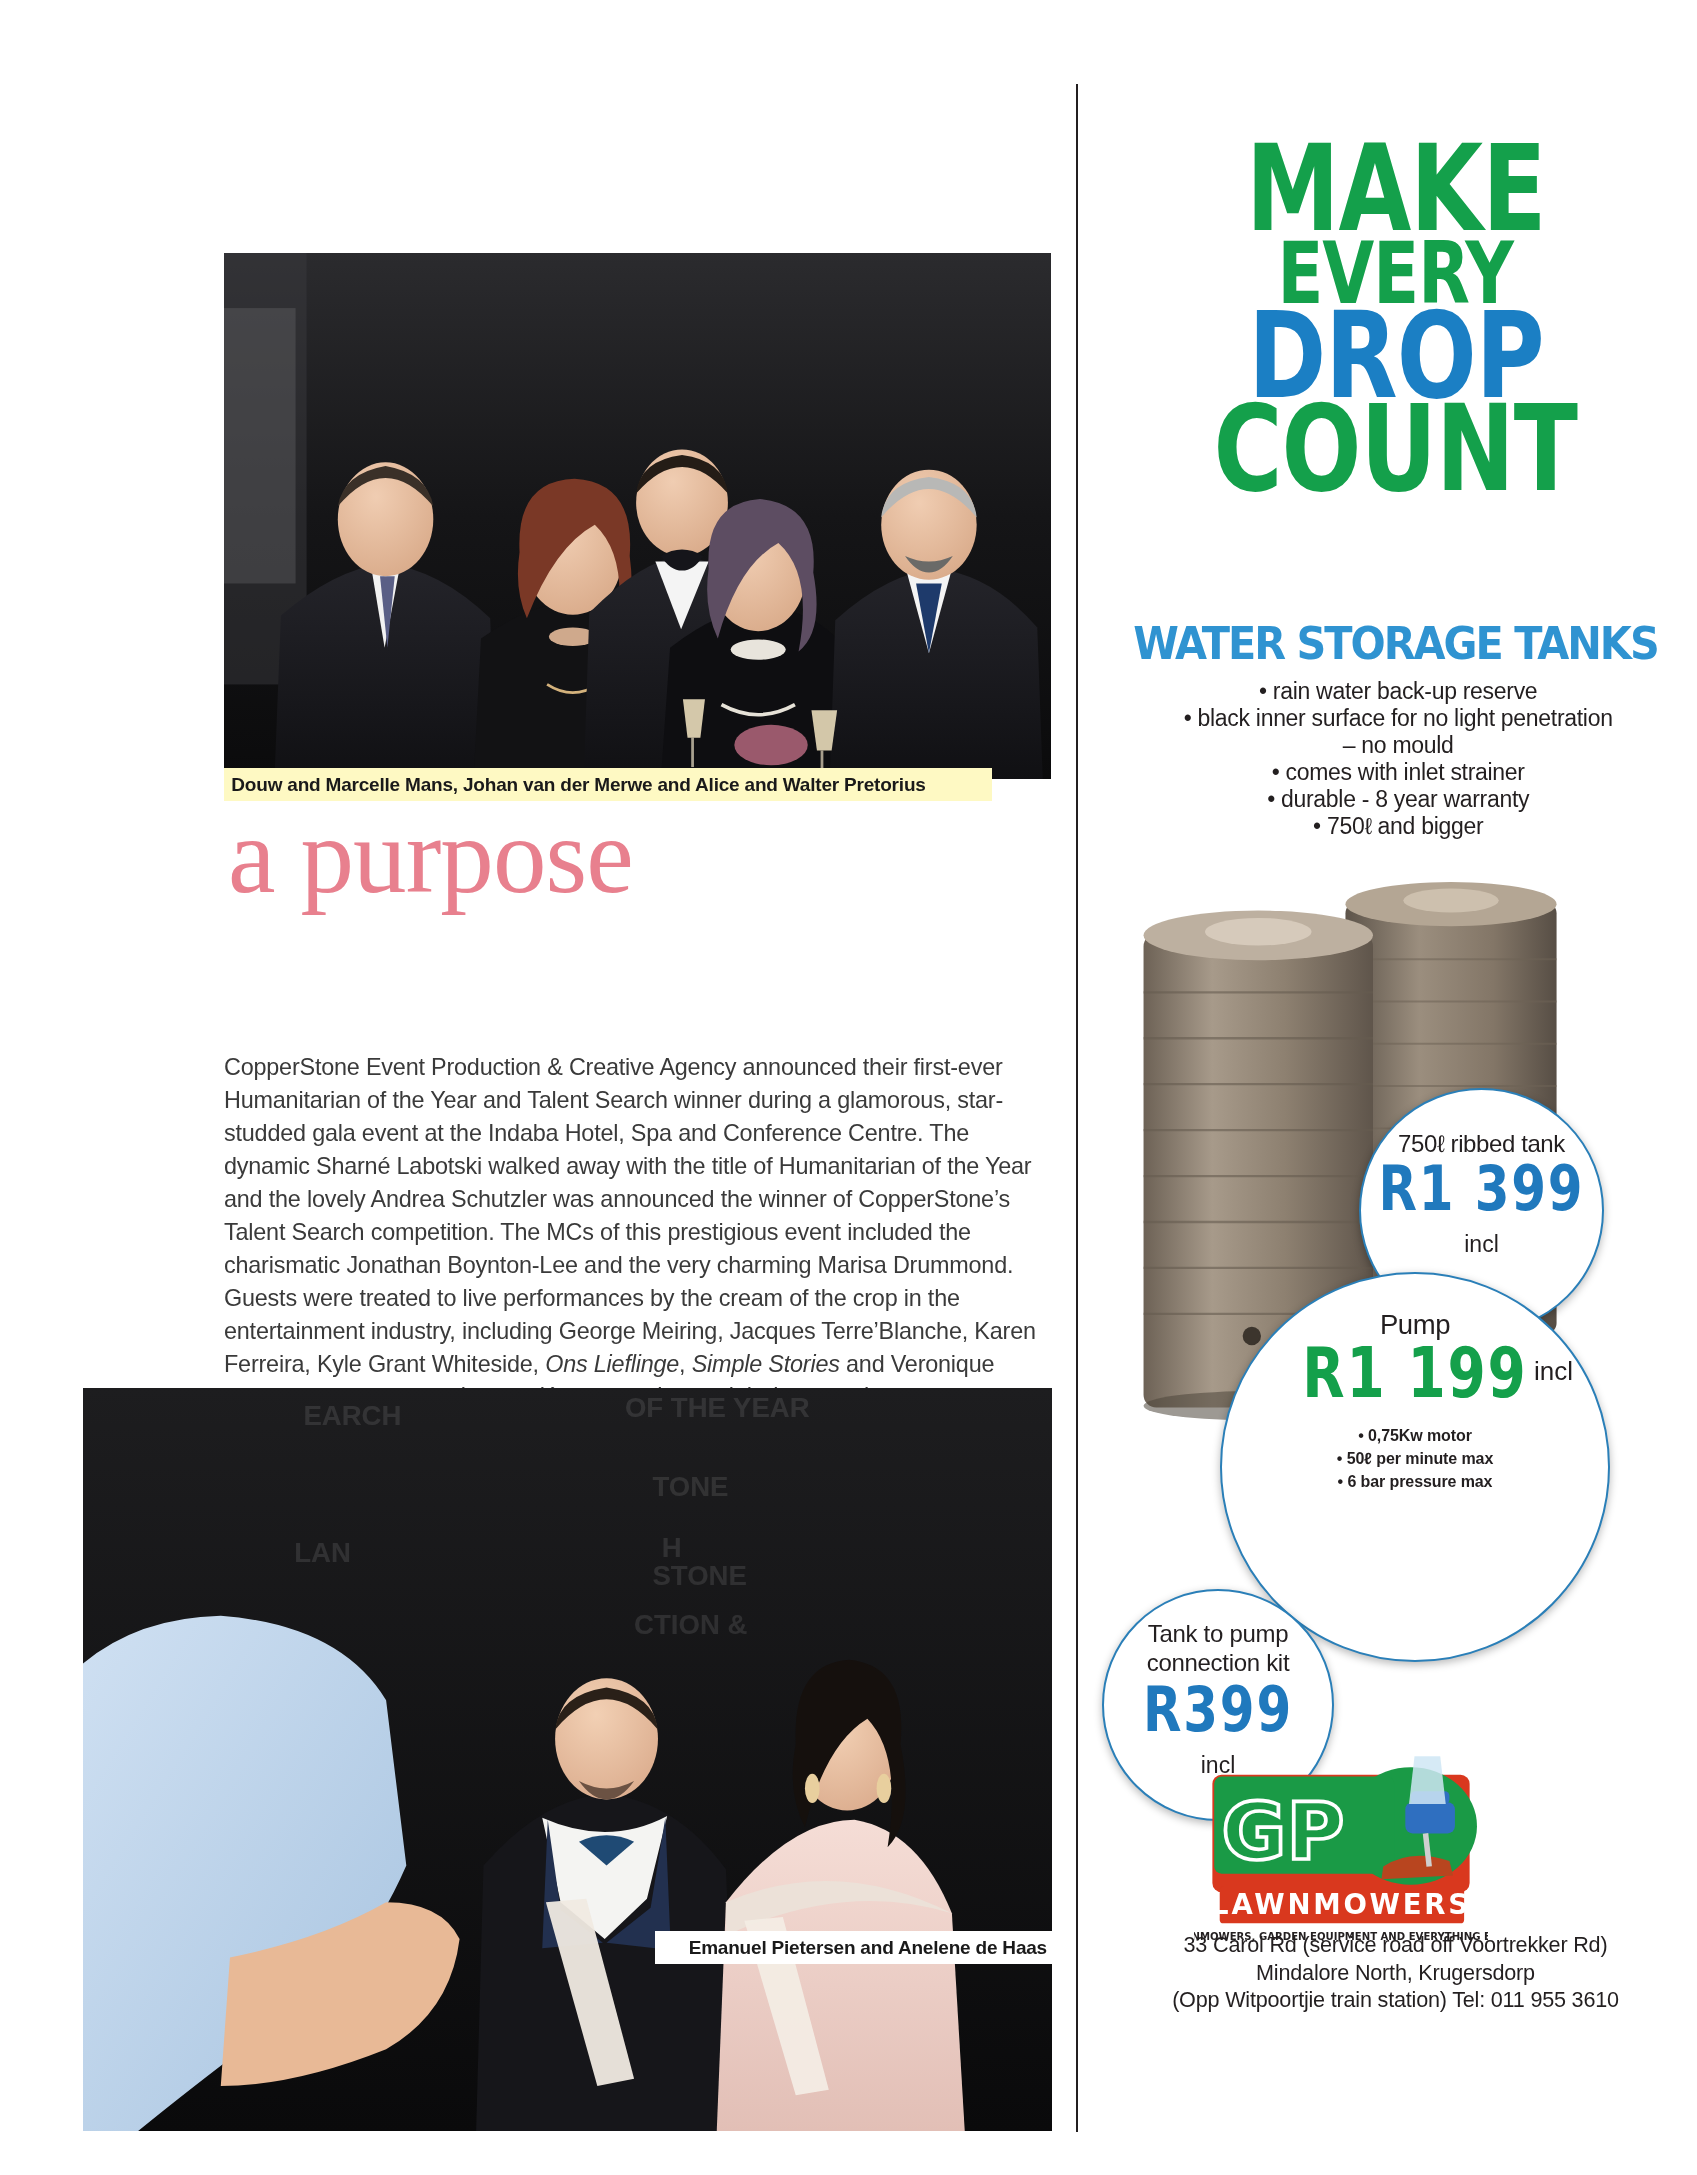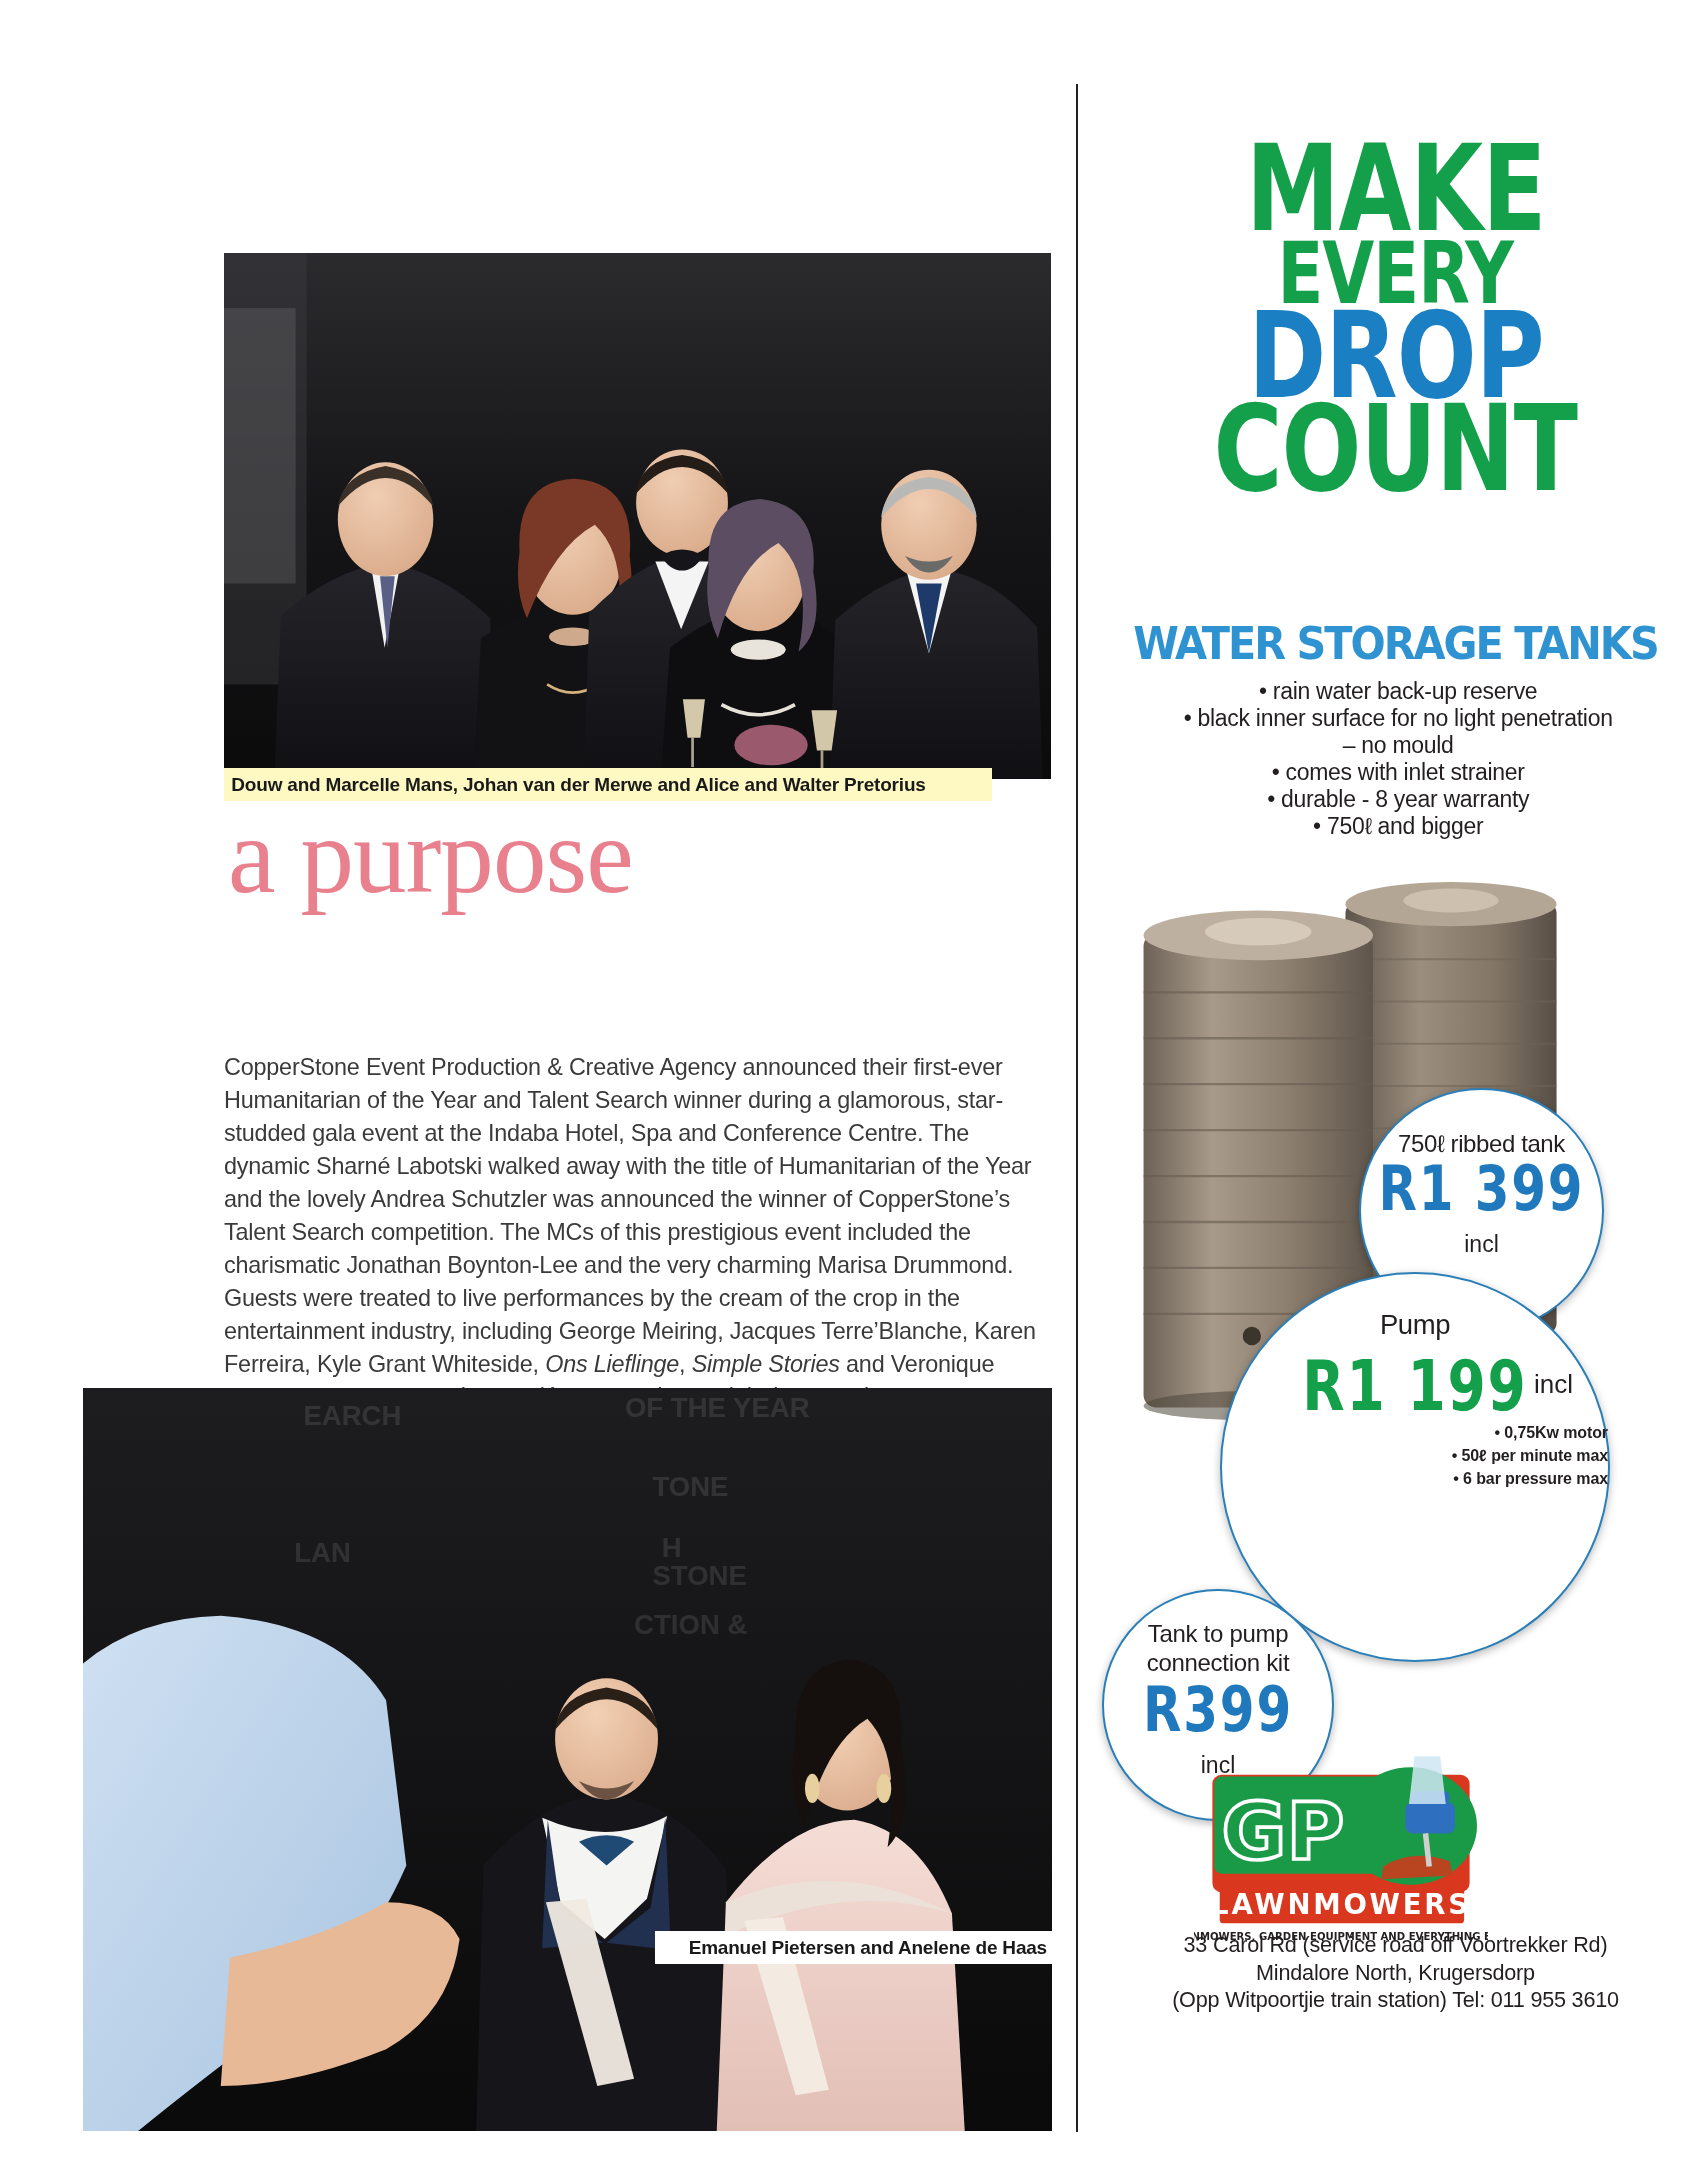--- a/index.html
+++ b/index.html
@@ -133,26 +133,26 @@
     color:#2079bd;letter-spacing:1.8px;
   }
   .price-green{
     font-family:"DejaVu Sans", sans-serif;font-weight:bold;
     color:#14a04b;letter-spacing:1.8px;
   }
   .c-tank .price-blue{font-size:50px;margin-top:1.8px;transform:scaleY(1.25);display:block;}
   .c-tank .incl{margin-top:13px;font-size:23px;color:#231f20;}
 
   .c-pump .lbl{margin-top:35px;font-size:27.5px;color:#231f20;letter-spacing:-0.4px;}
-  .c-pump .priceline{position:relative;height:64px;margin-top:13px;}
+  .c-pump .priceline{position:relative;height:64px;margin-top:0;}
   .c-pump .price-green{font-size:55px;transform:scaleY(1.25);display:inline-block;}
   .c-pump .incl{position:absolute;right:35px;top:14.7px;font-size:26px;color:#231f20;}
   .c-pump .minib{
-    margin-top:3px;font-size:16px;font-weight:bold;color:#231f20;
-    line-height:23px;text-align:right;letter-spacing:-0.1px;
+    margin-top:19px;font-size:16px;font-weight:bold;color:#231f20;
+    line-height:23px;text-align:center;letter-spacing:-0.1px;
   }
   .c-pump .minib div{white-space:nowrap;}
 
   .c-kit .lbl{margin-top:29px;font-size:24px;color:#231f20;line-height:28.5px;letter-spacing:-0.3px;}
   .c-kit .price-blue{font-size:50px;margin-top:3.7px;transform:scaleY(1.25);display:block;}
   .c-kit .incl{margin-top:13px;font-size:23px;color:#231f20;}
 
   
   .pump-photo{
     position:absolute;left:1313px;top:1419px;width:275px;height:202px;

